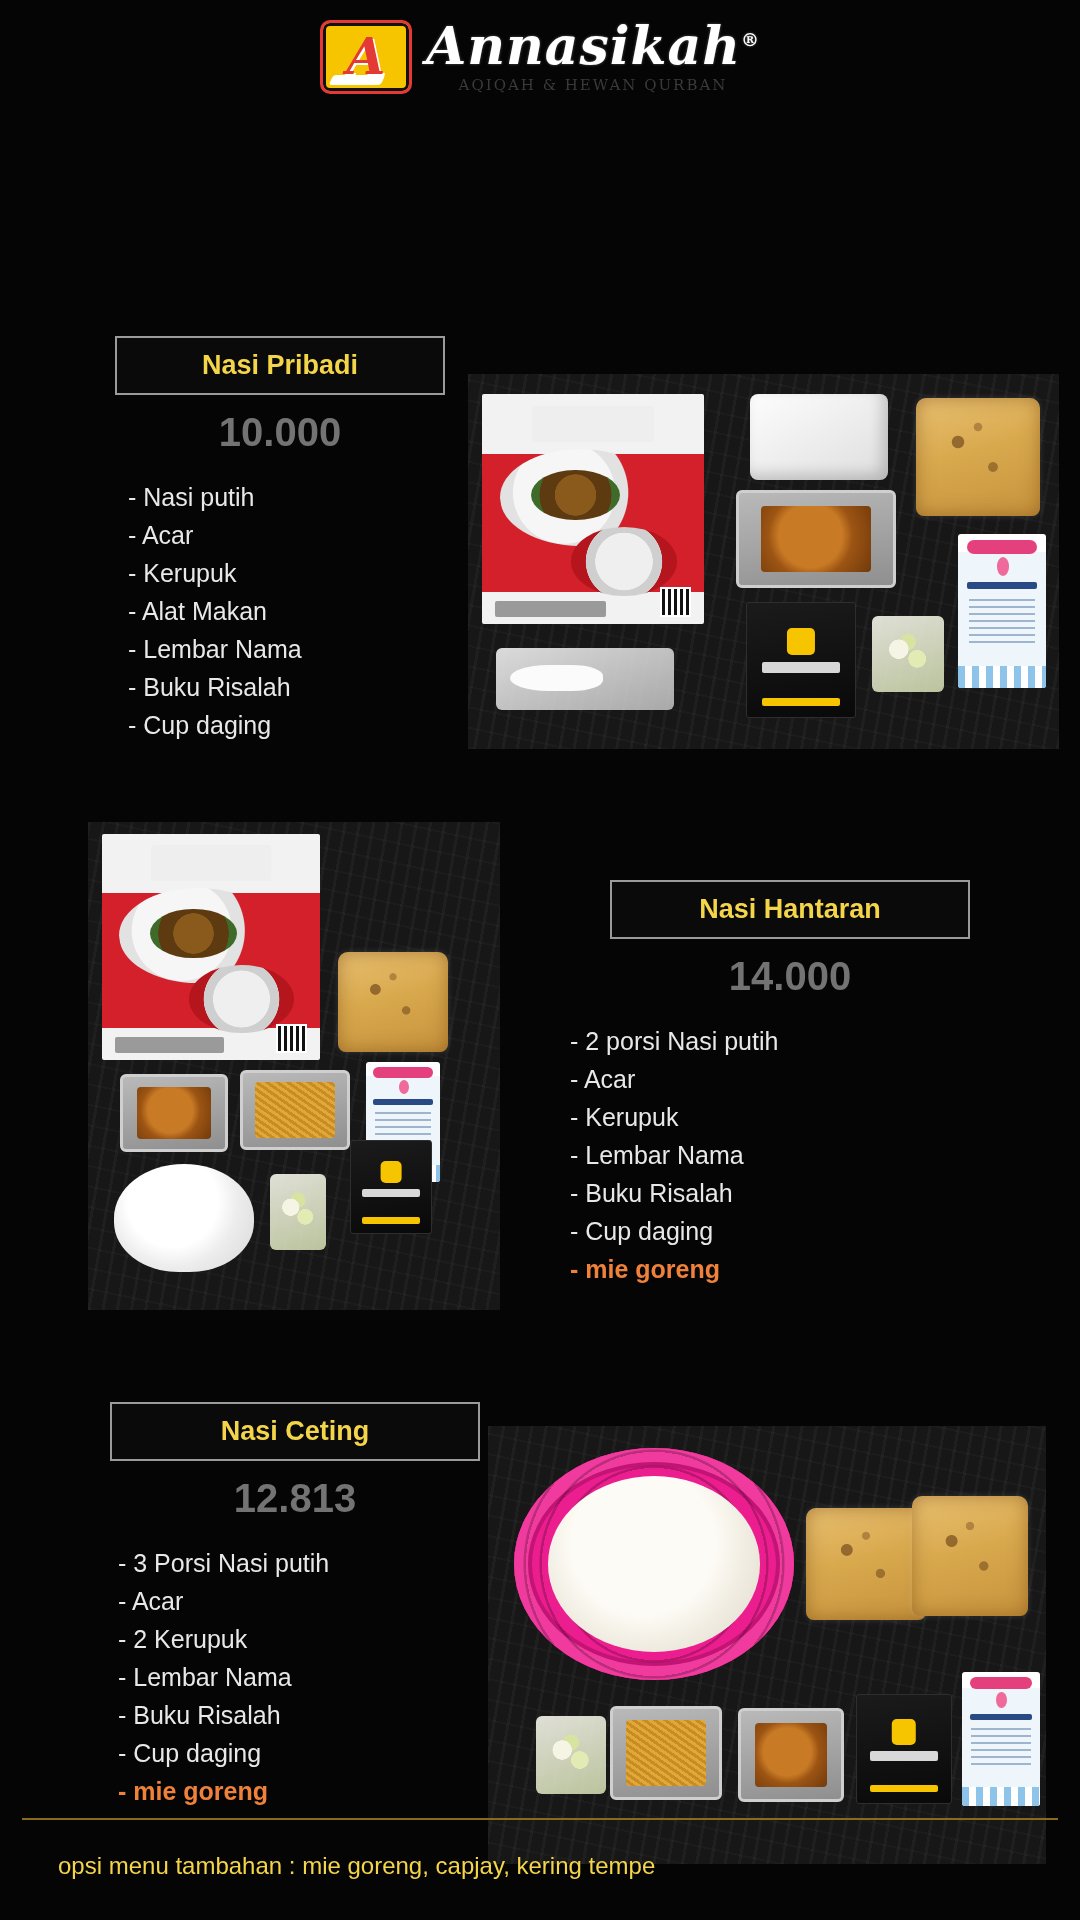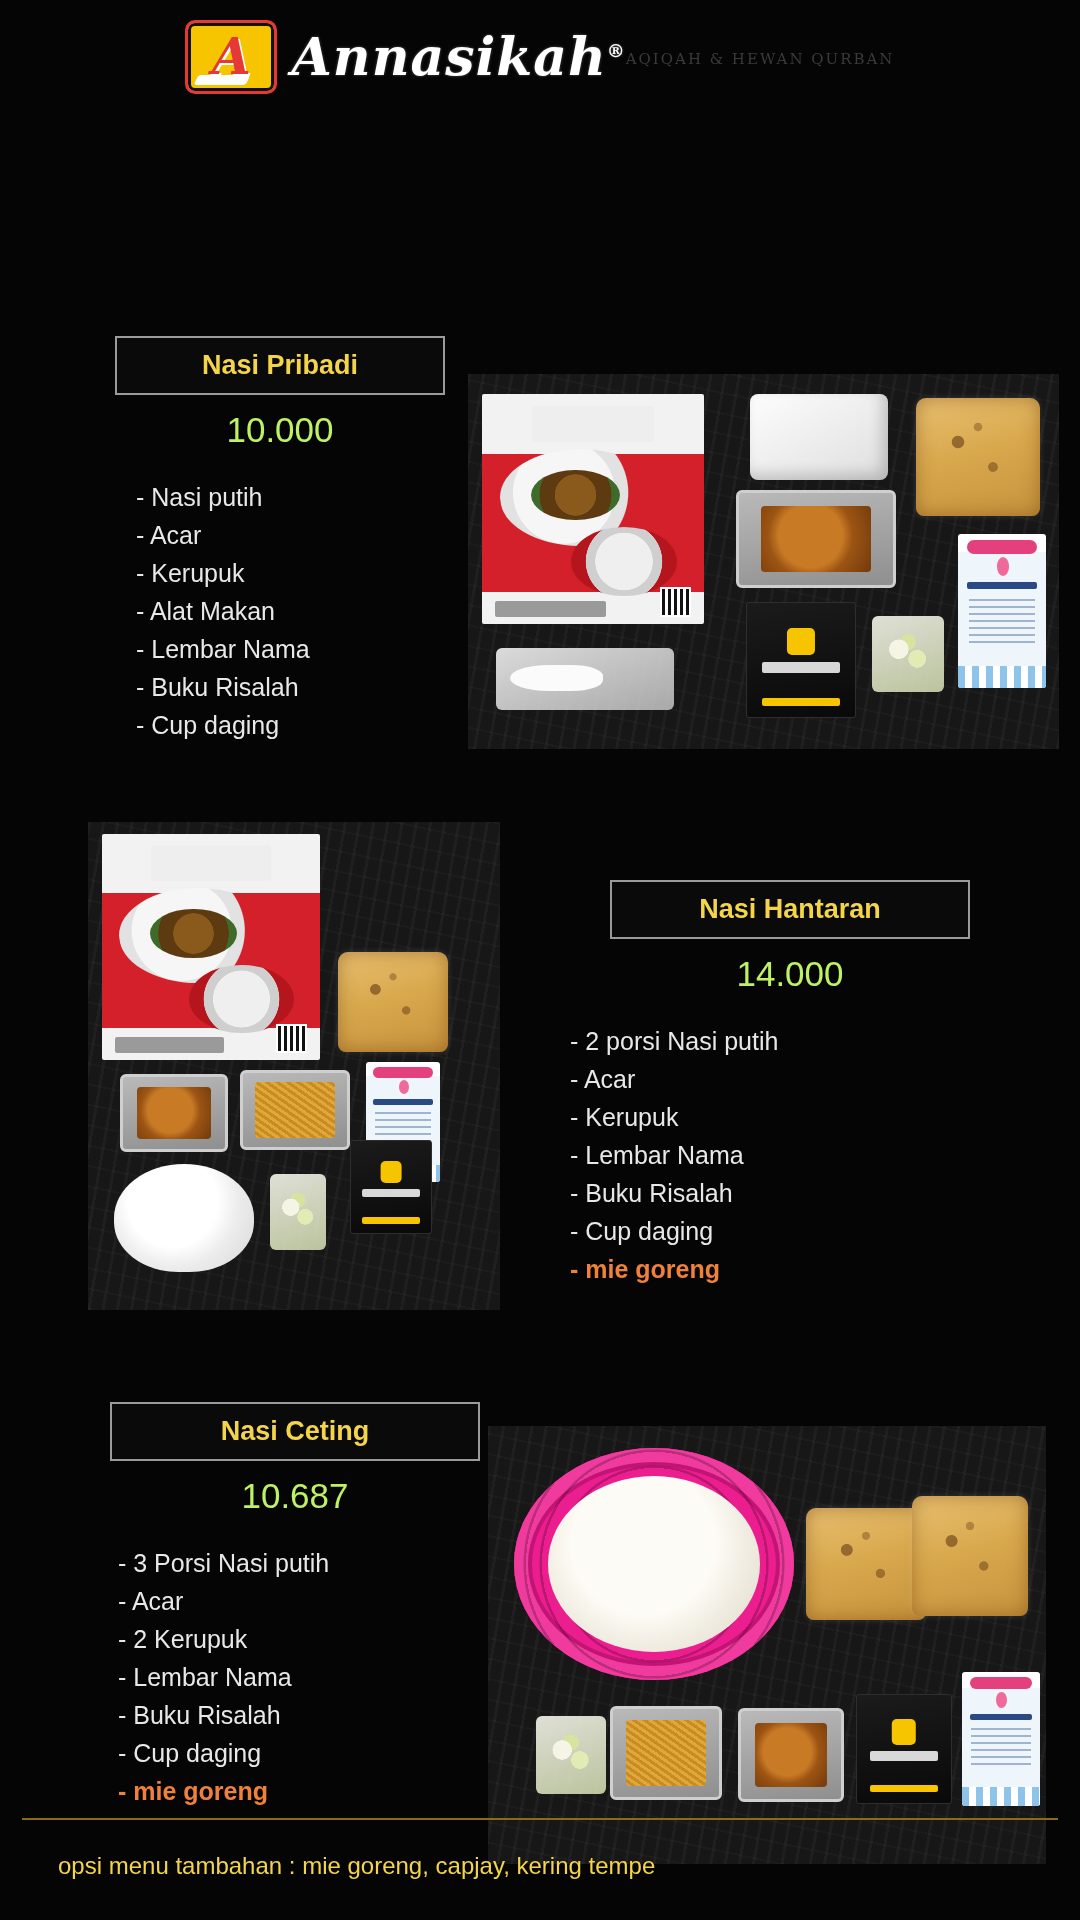--- a/index.html
+++ b/index.html
@@ -50,21 +50,21 @@
   .brand-mark .mark-swish {
     position: absolute;
     left: 8px;
     bottom: 6px;
     width: 52px;
     height: 10px;
     background: #ffffff;
     transform: skewX(-25deg);
     border-radius: 3px;
   }
-  .brand-text { display: flex; flex-direction: row; align-items: center; }
+  .brand-text { display: flex; flex-direction: column; align-items: center; }
   .brand-name {
     font-family: "DejaVu Serif", serif;
     font-style: italic;
     font-weight: bold;
     font-size: 52px;
     color: #ffffff;
     letter-spacing: 1px;
     line-height: 1;
     text-shadow: 0 0 3px #555;
   }
@@ -95,25 +95,25 @@
   .label-box {
     border: 2px solid #9b9b9b;
     background: #0a0a0a;
     text-align: center;
     padding: 12px 10px;
     font-size: 27px;
     font-weight: bold;
     color: #f4d54a;
   }
   .price {
-    font-size: 35px;
-    color: #bef264;
+    font-size: 40px;
+    color: #737373;
     text-align: center;
     margin-top: 14px;
-    font-weight: 400;
+    font-weight: 700;
   }
   ul.items {
     list-style: none;
     margin-top: 12px;
   }
   ul.items li {
     font-size: 25px;
     color: #e8e8e8;
     line-height: 1.52;
     white-space: nowrap;
@@ -342,21 +342,21 @@
       <div class="brand-name"><span>Annasikah</span><span class="brand-reg">®</span></div>
       <div class="brand-sub">AQIQAH &amp; HEWAN QURBAN</div>
     </div>
   </div>
 
 
   <div class="section">
     <div class="label-box" style="position:absolute; left:115px; top:236px; width:330px;">Nasi Pribadi</div>
     <div class="price" style="position:absolute; left:115px; top:296px; width:330px;">10.000</div>
 
-    <ul class="items" style="position:absolute; left:136px; top:366px; width:330px;">
+    <ul class="items" style="position:absolute; left:128px; top:366px; width:330px;">
       <li>- Nasi putih</li>
       <li>- Acar</li>
       <li>- Kerupuk</li>
       <li>- Alat Makan</li>
       <li>- Lembar Nama</li>
       <li>- Buku Risalah</li>
       <li>- Cup daging</li>
     </ul>
 
     <div class="photo" style="position:absolute; left:468px; top:274px; width:591px; height:375px;">
@@ -434,21 +434,21 @@
       <li>- Kerupuk</li>
       <li>- Lembar Nama</li>
       <li>- Buku Risalah</li>
       <li>- Cup daging</li>
       <li class="accent">- mie goreng</li>
     </ul>
   </div>
 
   <div class="section">
     <div class="label-box" style="position:absolute; left:110px; top:1302px; width:370px;">Nasi Ceting</div>
-    <div class="price" style="position:absolute; left:110px; top:1362px; width:370px;">10.687</div>
+    <div class="price" style="position:absolute; left:110px; top:1362px; width:370px;">12.813</div>
 
     <ul class="items" style="position:absolute; left:118px; top:1432px; width:400px;">
       <li>- 3 Porsi Nasi putih</li>
       <li>- Acar</li>
       <li>- 2 Kerupuk</li>
       <li>- Lembar Nama</li>
       <li>- Buku Risalah</li>
       <li>- Cup daging</li>
       <li class="accent">- mie goreng</li>
     </ul>

